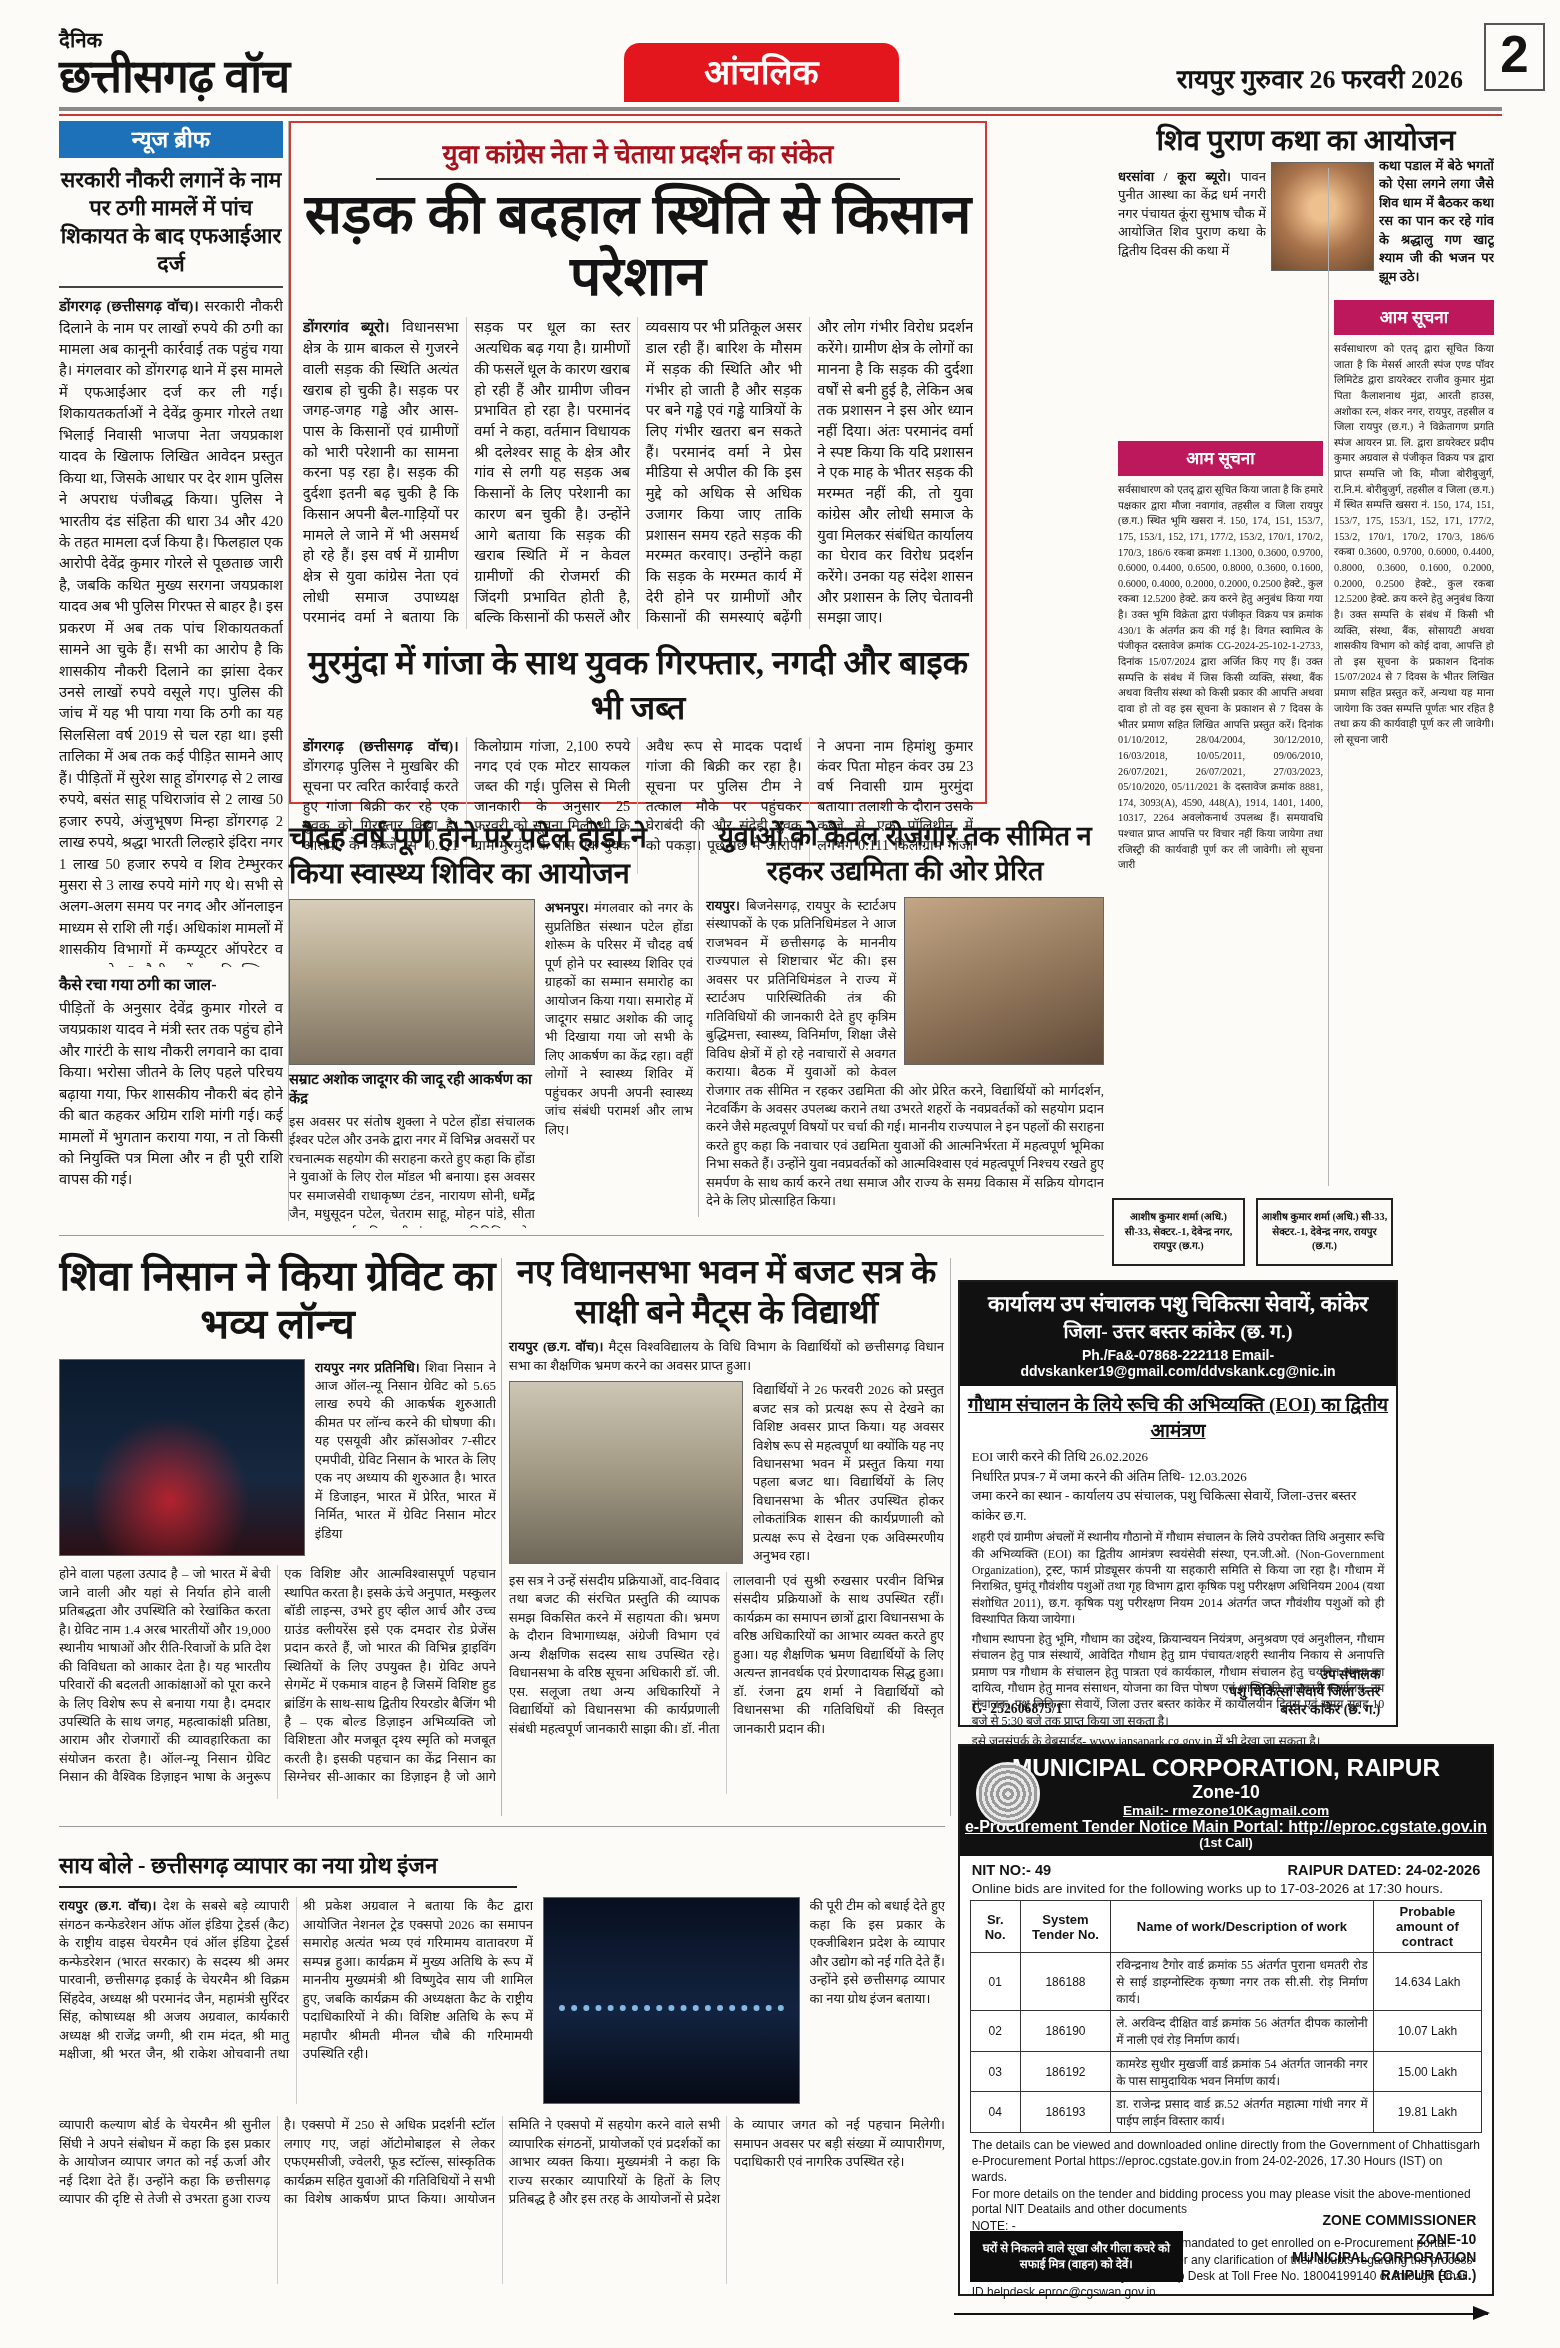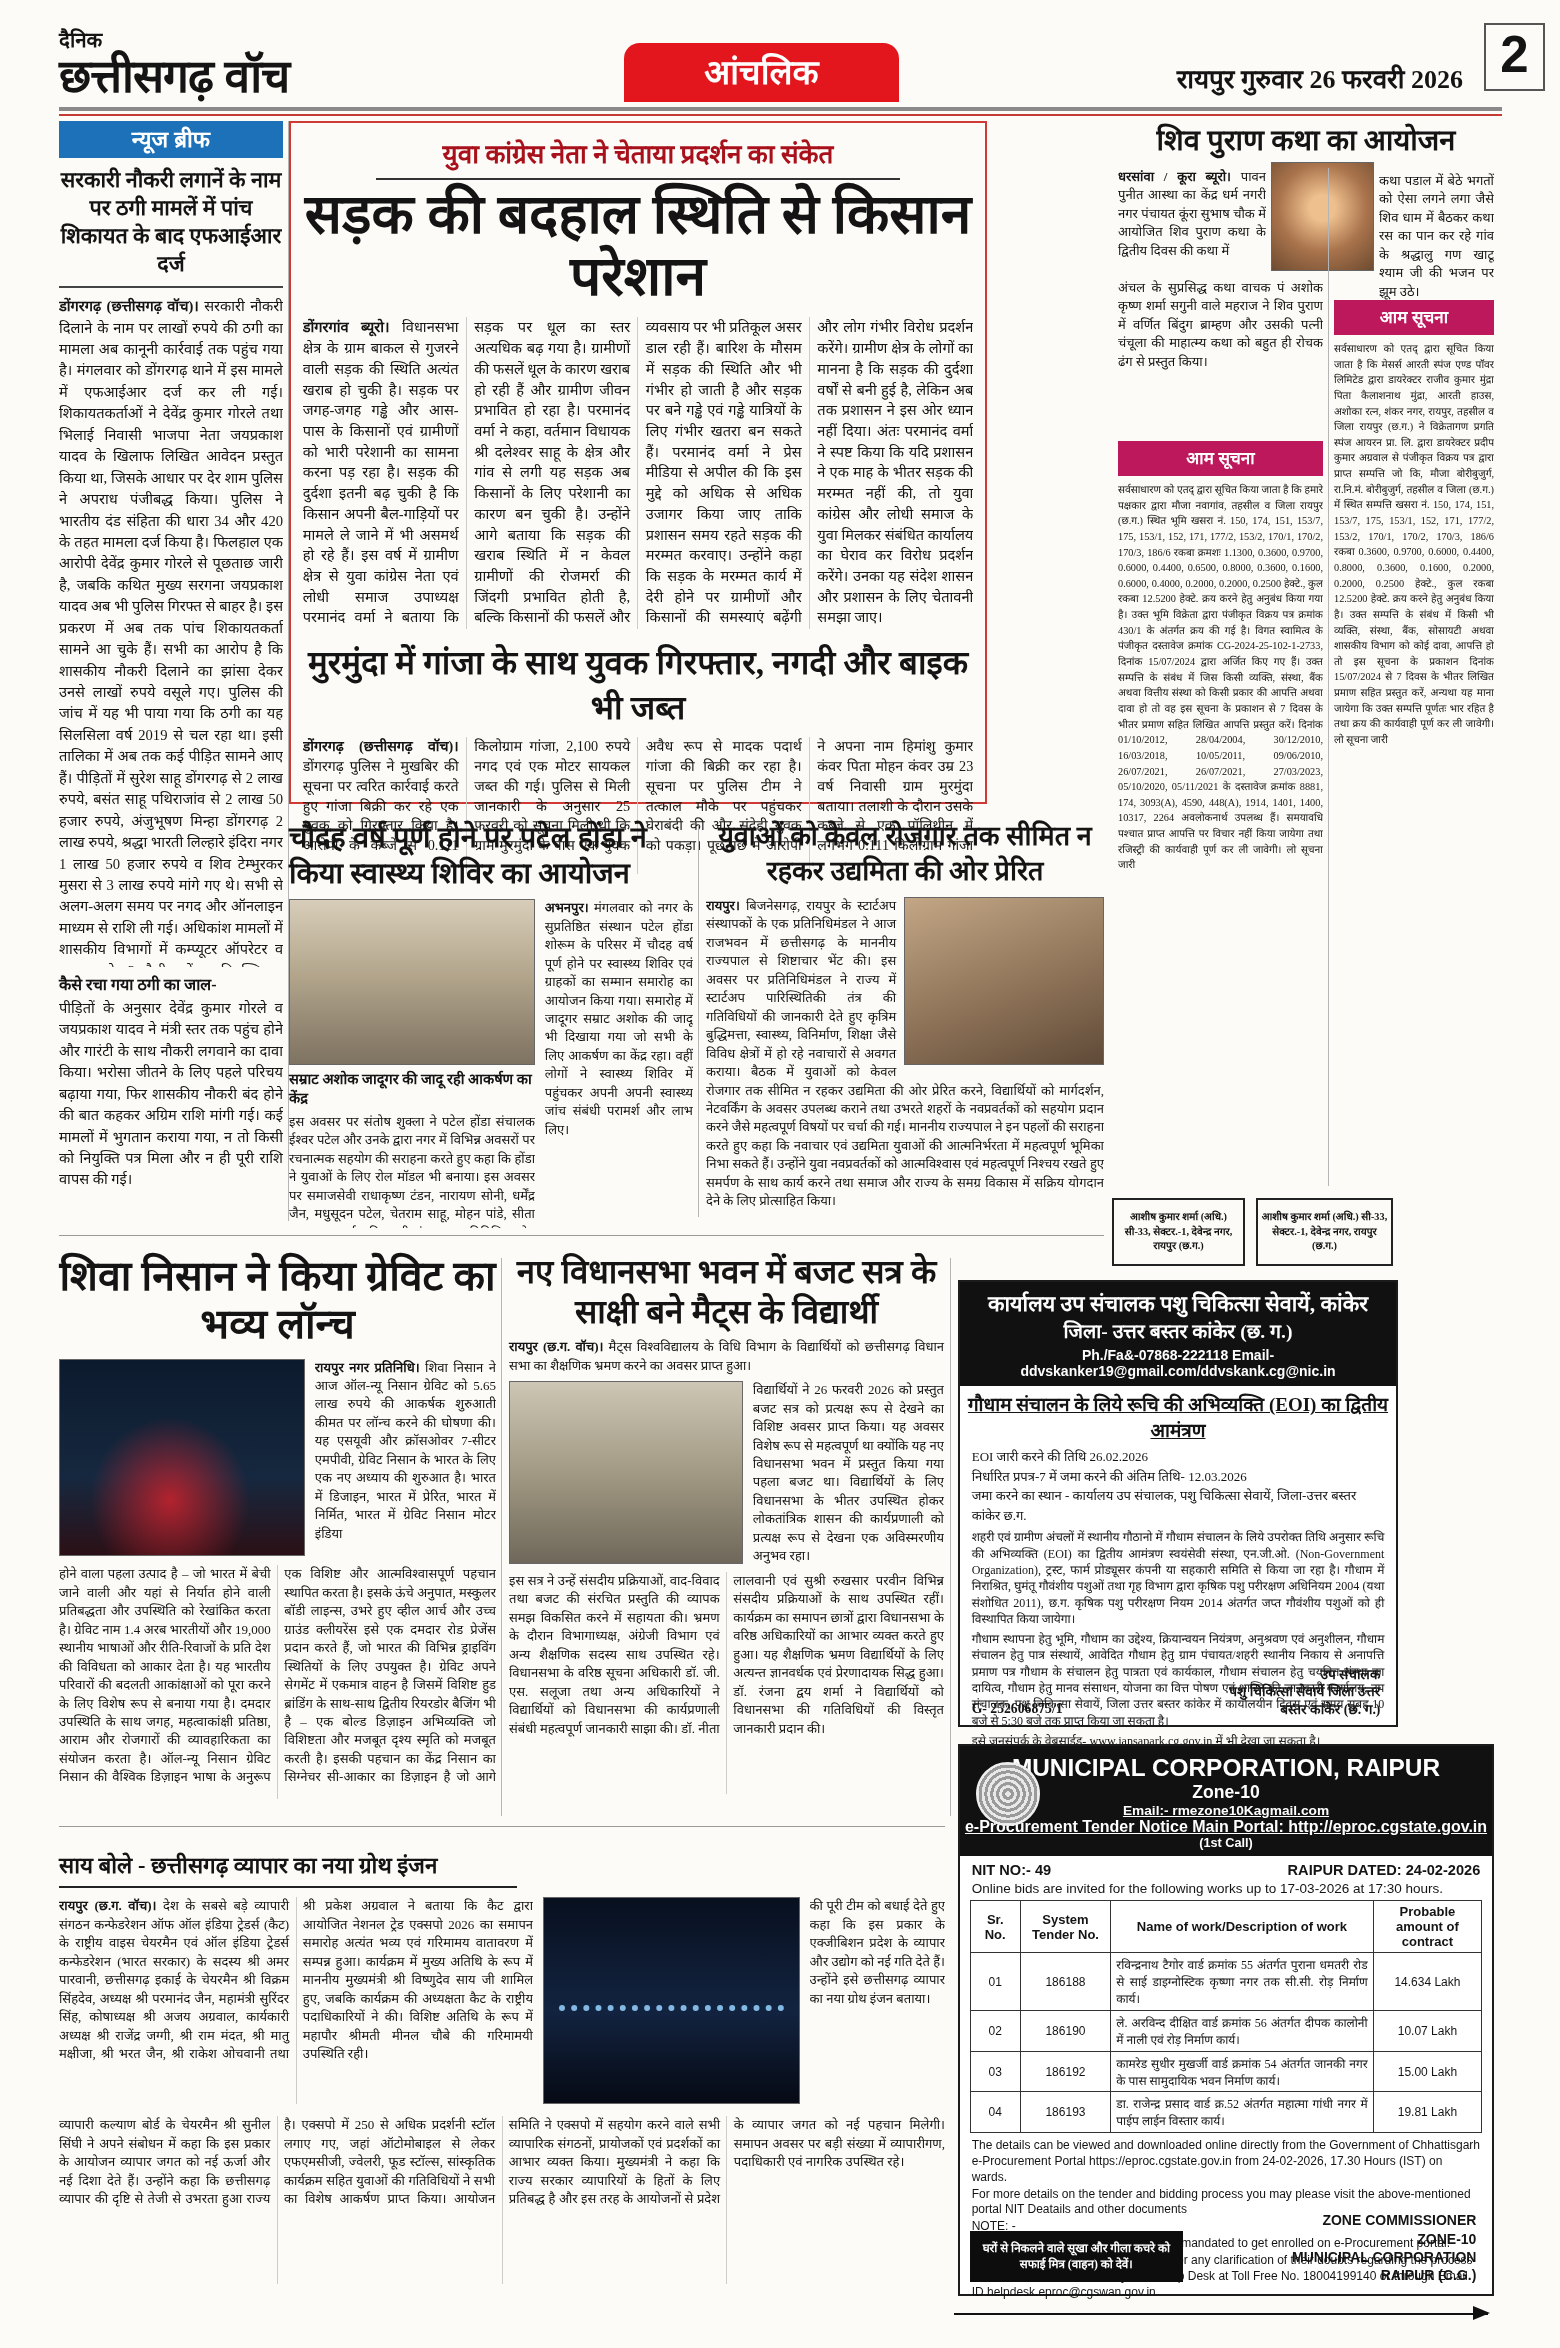--- a/index.html
+++ b/index.html
@@ -129,22 +129,21 @@
       <span>डोंगरगढ़ पुलिस ने मुखबिर की सूचना पर त्वरित कार्रवाई करते हुए गांजा बिक्री कर रहे एक युवक को गिरफ्तार किया है। आरोपी के कब्जे से 0.111 किलोग्राम गांजा, 2,100 रुपये नगद एवं एक मोटर सायकल जब्त की गई। पुलिस से मिली जानकारी के अनुसार 25 फरवरी को सूचना मिली थी कि ग्राम मुरमुंदा के पास एक युवक अवैध रूप से मादक पदार्थ गांजा की बिक्री कर रहा है। सूचना पर पुलिस टीम ने तत्काल मौके पर पहुंचकर घेराबंदी की और संदेही युवक को पकड़ा। पूछताछ में आरोपी ने अपना नाम हिमांशु कुमार कंवर पिता मोहन कंवर उम्र 23 वर्ष निवासी ग्राम मुरमुंदा बताया। तलाशी के दौरान उसके कब्जे से एक पॉलिथीन में लगभग 0.111 किलोग्राम गांजा (कीमत लगभग 500 रुपये), नगदी 2,100 रुपये तथा एक मोटर सायकल जब्त की गई। कुल जब्ती मूल्य 62,600 रुपये बताया गया है। पुलिस ने आरोपी के विरुद्ध एनडीपीएस एक्ट की धारा 20(ख) के तहत मामला दर्ज कर उसे गिरफ्तार किया तथा न्यायालय में पेश किया गया।</span>
     </p>
   </div>
 
   <div class="abs mid-headline" style="left:1118px;top:123px;width:376px;font-size:29px;">शिव पुराण कथा का आयोजन</div>
   <p class="abs body-xs just hidden-overflow" style="left:1118px;top:168px;width:148px;height:107px;margin:0;">
     <b class="byline">धरसांवा / कूरा ब्यूरो।</b>
     <span>पावन पुनीत आस्था का केंद्र धर्म नगरी नगर पंचायत कूंरा सुभाष चौक में आयोजित शिव पुराण कथा के द्वितीय दिवस की कथा में</span>
   </p>
   <div class="abs photo photo--shiv" style="left:1271px;top:162px;width:103px;height:109px;"></div>
-  <p class="abs body-xs just hidden-overflow" style="left:1379px;top:172px;width:115px;height:129px;margin:0;">कथा पडाल में बेठे भगतों को ऐसा लगने लगा जैसे शिव धाम में बैठकर कथा रस का पान कर रहे  गांव के श्रद्धालु गण खाटू श्याम जी की भजन पर झूम उठे।</p>
-  <p class="abs body-xs just hidden-overflow" style="left:1118px;top:279px;width:205px;height:156px;margin:0;">अंचल के सुप्रसिद्ध कथा वाचक पं अशोक कृष्ण शर्मा सगुनी वाले महराज ने शिव पुराण में वर्णित बिंदुग ब्राम्हण और उसकी पत्नी चंचूला की माहात्म्य कथा को बहुत ही रोचक ढंग से प्रस्तुत किया।</p>
+  <p class="abs body-xs just hidden-overflow" style="left:1379px;top:157px;width:115px;height:129px;margin:0;font-weight:bold;">कथा पडाल में बेठे भगतों को ऐसा लगने लगा जैसे शिव धाम में बैठकर कथा रस का पान कर रहे  गांव के श्रद्धालु गण खाटू श्याम जी की भजन पर झूम उठे।</p>
 
   <div class="abs notice-head sans" style="left:1118px;top:441px;width:205px;height:35px;">आम सूचना</div>
   <p class="abs notice-body hidden-overflow" style="left:1118px;top:482px;width:205px;height:704px;margin:0;">सर्वसाधारण को एतद् द्वारा सूचित किया जाता है कि हमारे पक्षकार द्वारा मौजा नवागांव, तहसील व जिला रायपुर (छ.ग.) स्थित भूमि खसरा नं. 150, 174, 151, 153/7, 175, 153/1, 152, 171, 177/2, 153/2, 170/1, 170/2, 170/3, 186/6 रकबा क्रमशः 1.1300, 0.3600, 0.9700, 0.6000, 0.4400, 0.6500, 0.8000, 0.3600, 0.1600, 0.6000, 0.4000, 0.2000, 0.2000, 0.2500 हेक्टे., कुल रकबा 12.5200 हेक्टे. क्रय करने हेतु अनुबंध किया गया है। उक्त भूमि विक्रेता द्वारा पंजीकृत विक्रय पत्र क्रमांक 430/1 के अंतर्गत क्रय की गई है। विगत स्वामित्व के पंजीकृत दस्तावेज क्रमांक CG-2024-25-102-1-2733, दिनांक 15/07/2024 द्वारा अर्जित किए गए हैं। उक्त सम्पत्ति के संबंध में जिस किसी व्यक्ति, संस्था, बैंक अथवा वित्तीय संस्था को किसी प्रकार की आपत्ति अथवा दावा हो तो वह इस सूचना के प्रकाशन से 7 दिवस के भीतर प्रमाण सहित लिखित आपत्ति प्रस्तुत करें। दिनांक 01/10/2012, 28/04/2004, 30/12/2010, 16/03/2018, 10/05/2011, 09/06/2010, 26/07/2021, 26/07/2021, 27/03/2023, 05/10/2020, 05/11/2021 के दस्तावेज क्रमांक 8881, 174, 3093(A), 4590, 448(A), 1914, 1401, 1400, 10317, 2264 अवलोकनार्थ उपलब्ध हैं। समयावधि पश्चात प्राप्त आपत्ति पर विचार नहीं किया जायेगा तथा रजिस्ट्री की कार्यवाही पूर्ण कर ली जावेगी। लो सूचना जारी</p>
 
   <div class="abs vline" style="left:1328px;top:168px;height:1018px;"></div>
   <div class="abs notice-head sans" style="left:1334px;top:300px;width:160px;height:35px;">आम सूचना</div>
   <p class="abs notice-body hidden-overflow" style="left:1334px;top:341px;width:160px;height:845px;margin:0;">सर्वसाधारण को एतद् द्वारा सूचित किया जाता है कि मेसर्स आरती स्पंज एण्ड पॉवर लिमिटेड द्वारा डायरेक्टर राजीव कुमार मुंद्रा पिता कैलाशनाथ मुंद्रा, आरती हाउस, अशोका रत्न, शंकर नगर, रायपुर, तहसील व जिला रायपुर (छ.ग.) ने विक्रेतागण प्रगति स्पंज आयरन प्रा. लि. द्वारा डायरेक्टर प्रदीप कुमार अग्रवाल से पंजीकृत विक्रय पत्र द्वारा प्राप्त सम्पत्ति जो कि, मौजा बोरीबुजुर्ग, रा.नि.मं. बोरीबुजुर्ग, तहसील व जिला (छ.ग.) में स्थित सम्पत्ति खसरा नं. 150, 174, 151, 153/7, 175, 153/1, 152, 171, 177/2, 153/2, 170/1, 170/2, 170/3, 186/6 रकबा 0.3600, 0.9700, 0.6000, 0.4400, 0.8000, 0.3600, 0.1600, 0.2000, 0.2000, 0.2500 हेक्टे., कुल रकबा 12.5200 हेक्टे. क्रय करने हेतु अनुबंध किया है। उक्त सम्पत्ति के संबंध में किसी भी व्यक्ति, संस्था, बैंक, सोसायटी अथवा शासकीय विभाग को कोई दावा, आपत्ति हो तो इस सूचना के प्रकाशन दिनांक 15/07/2024 से 7 दिवस के भीतर लिखित प्रमाण सहित प्रस्तुत करें, अन्यथा यह माना जायेगा कि उक्त सम्पत्ति पूर्णतः भार रहित है तथा क्रय की कार्यवाही पूर्ण कर ली जावेगी। लो सूचना जारी</p>
 
   <div class="abs sigbox" style="left:1112px;top:1198px;width:133px;height:68px;">आशीष कुमार शर्मा (अधि.) सी-33, सेक्टर.-1, देवेन्द्र नगर, रायपुर (छ.ग.)</div>
   <div class="abs sigbox" style="left:1256px;top:1198px;width:137px;height:68px;">आशीष कुमार शर्मा (अधि.) सी-33, सेक्टर.-1, देवेन्द्र नगर, रायपुर (छ.ग.)</div>

